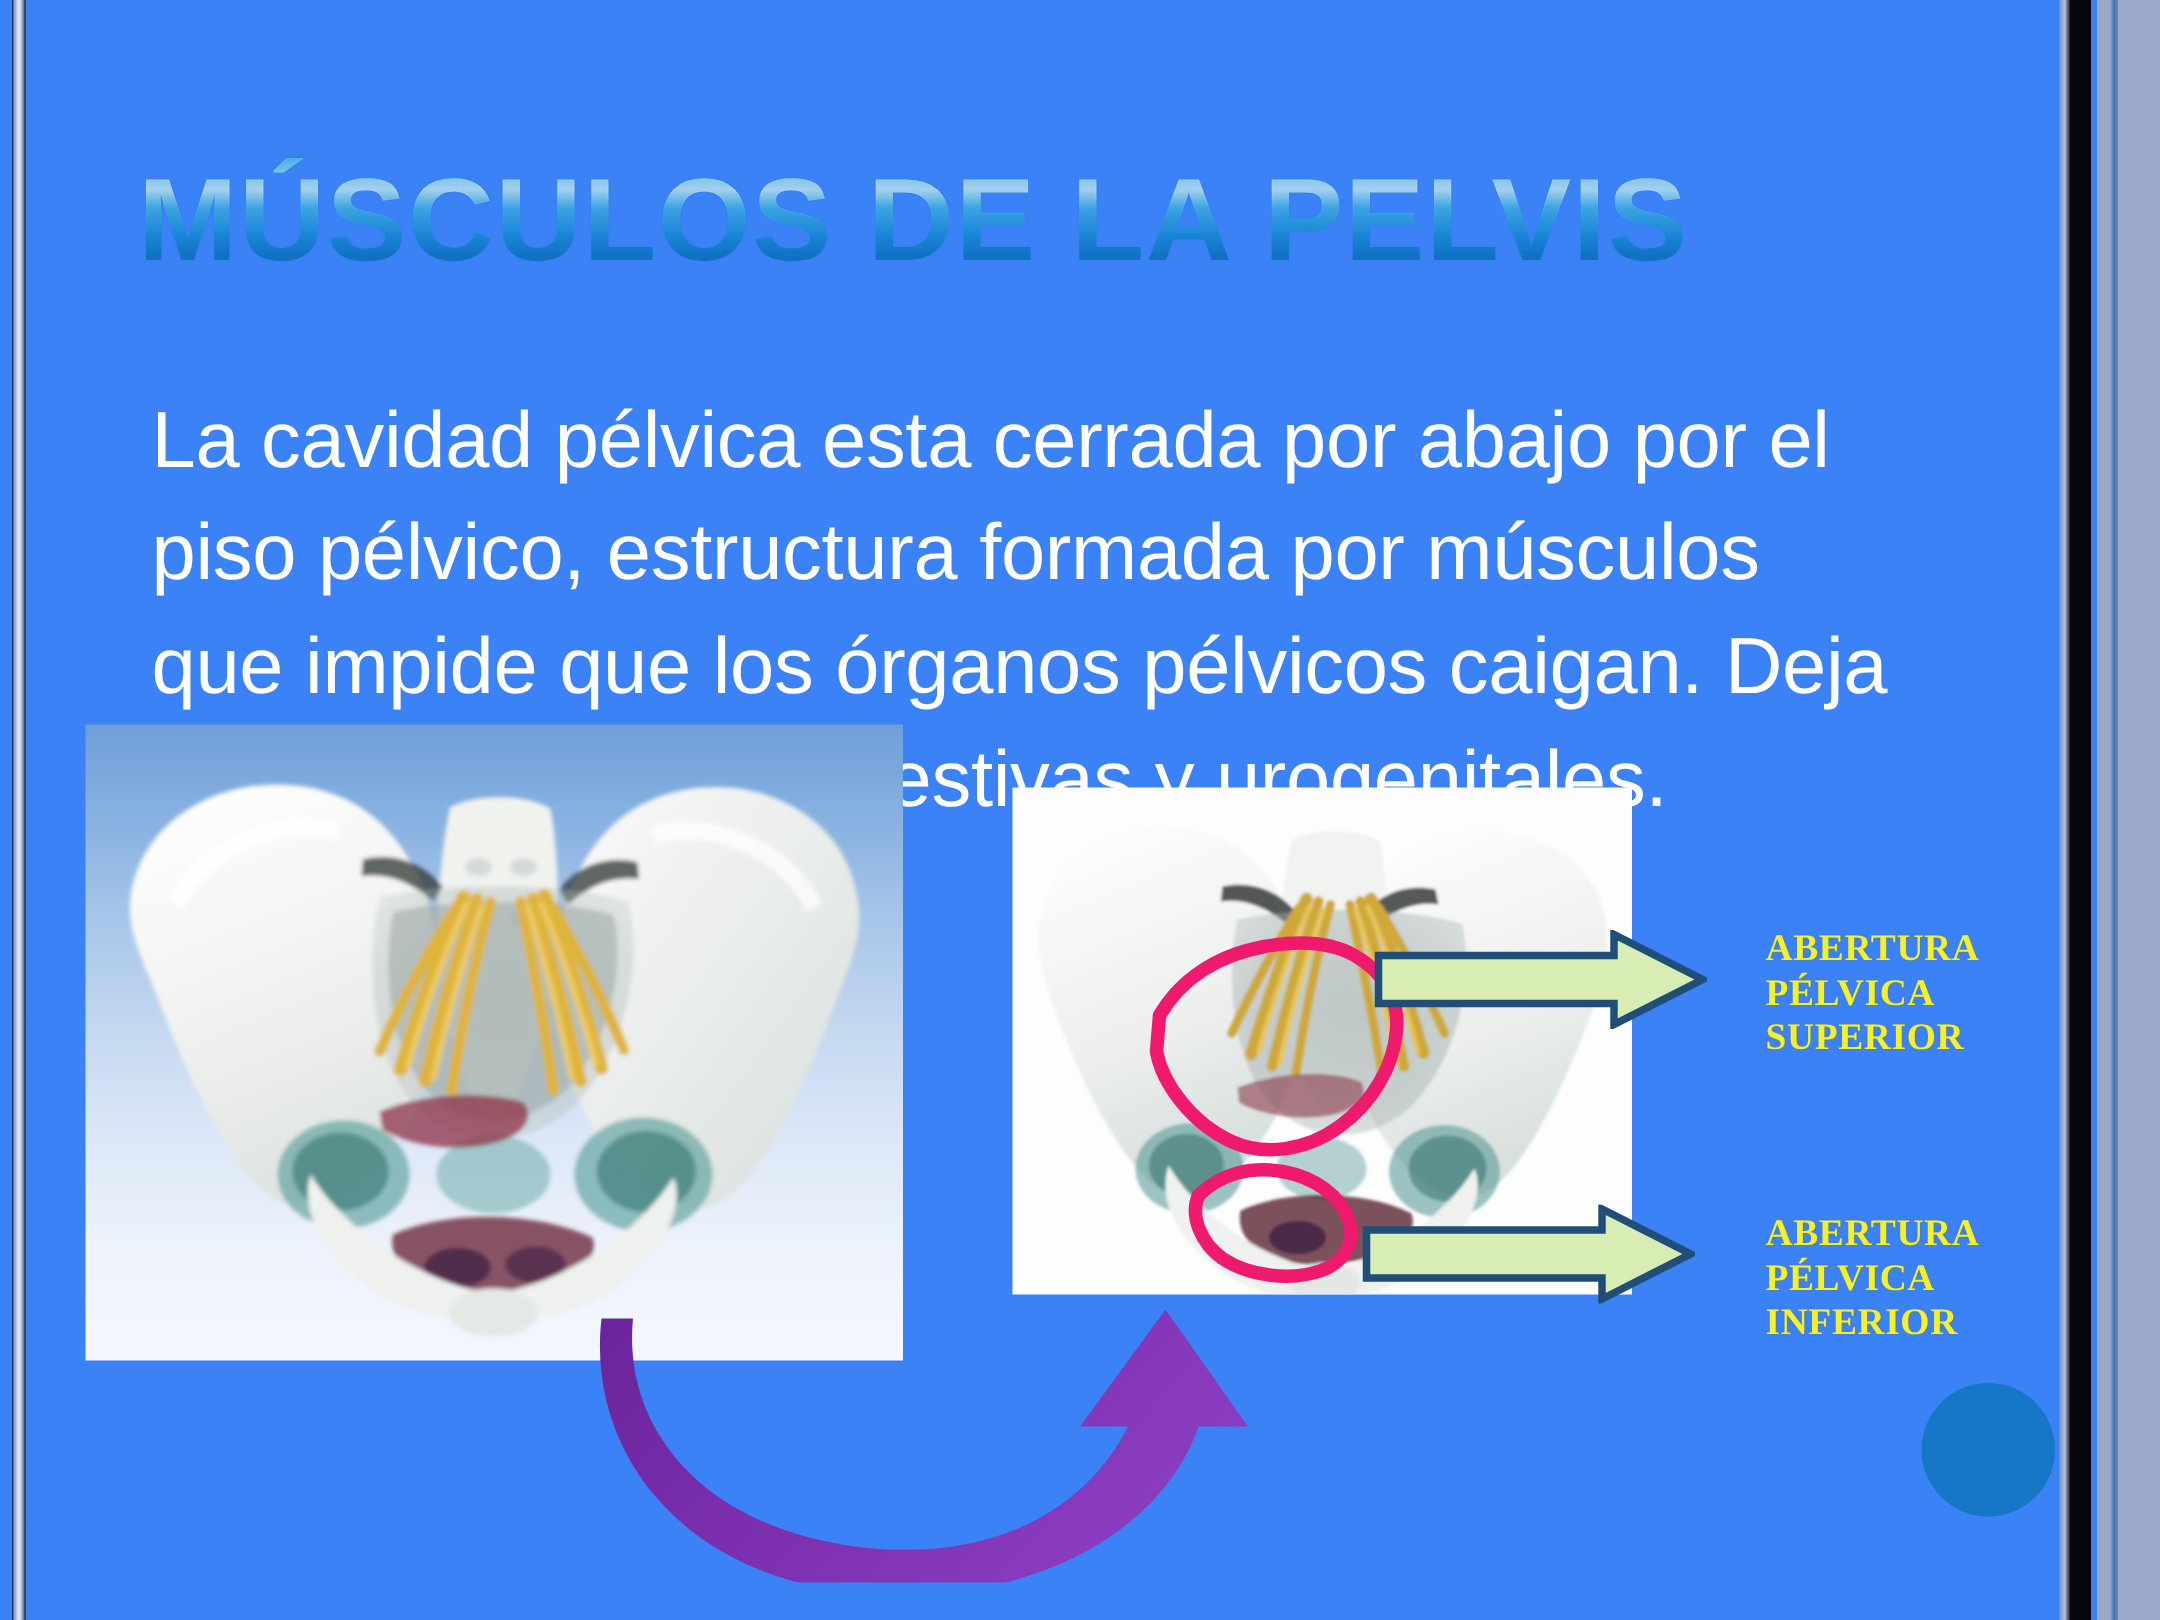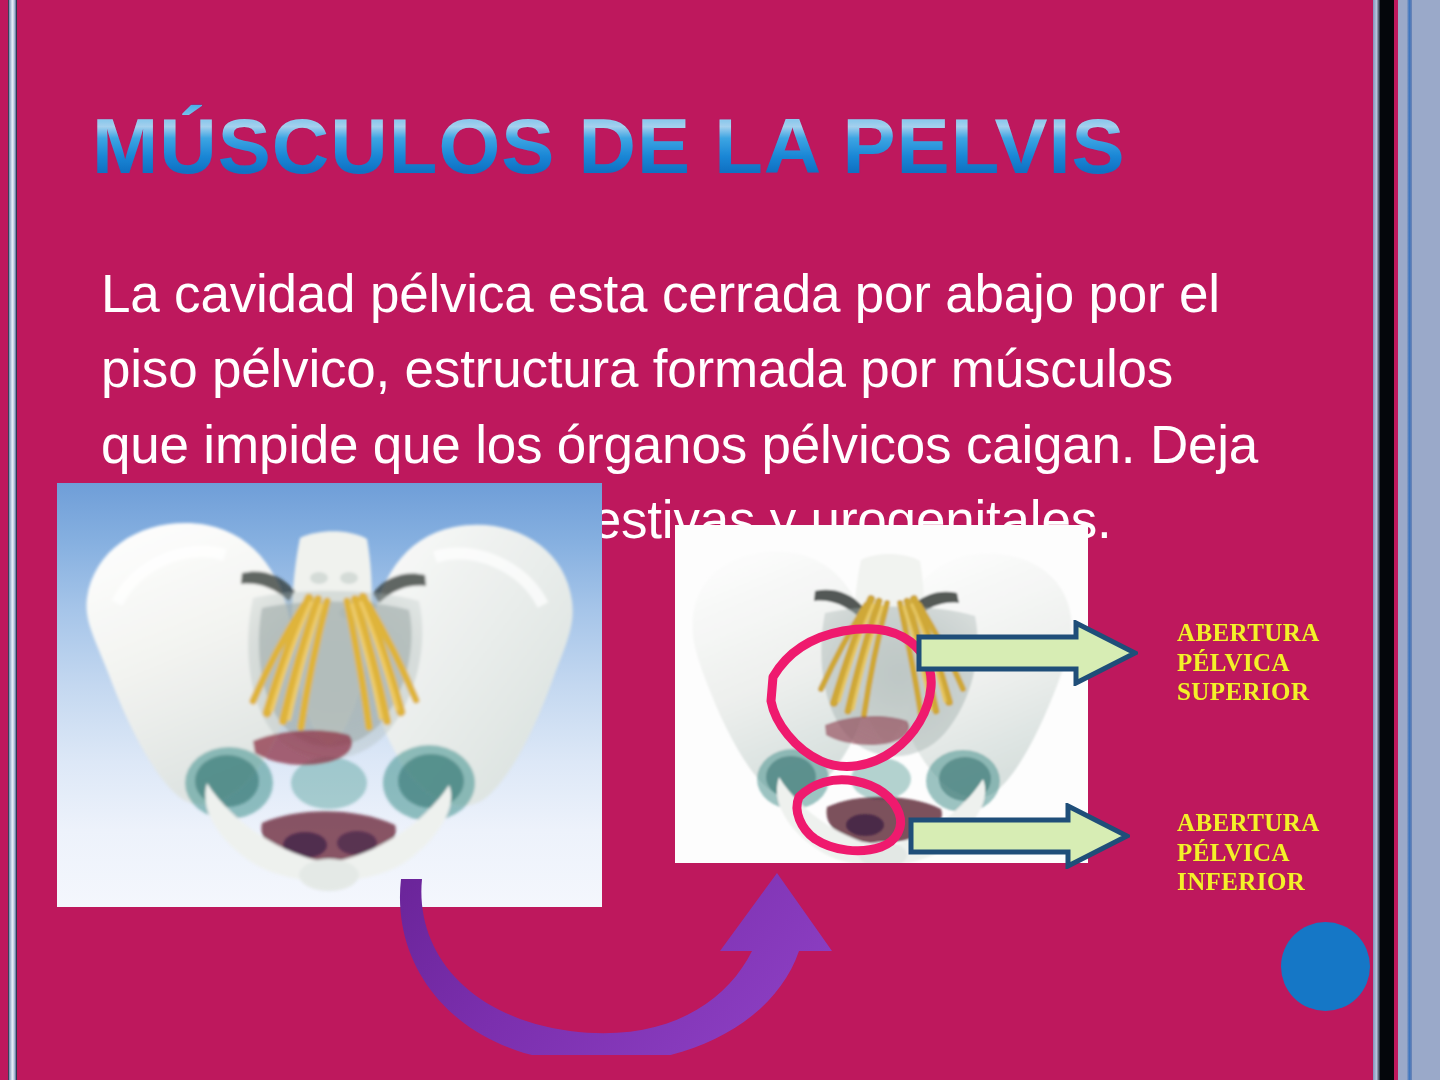--- a/index.html
+++ b/index.html
@@ -8,21 +8,21 @@
     background: #000;
   }
   body {
     font-family: "Liberation Sans", sans-serif;
   }
 
   .slide {
     position: relative;
     width: 1440px;
     height: 1080px;
-    background: #be185d;
+    background: #3b82f6;
     overflow: hidden;
   }
 
   
   .left-band {
     position: absolute;
     left: 8px; top: 0;
     width: 9px; height: 1080px;
     background: linear-gradient(to right,
         #0a0f18 0%, #7d91b8 14%, #c9d4e8 38%,

